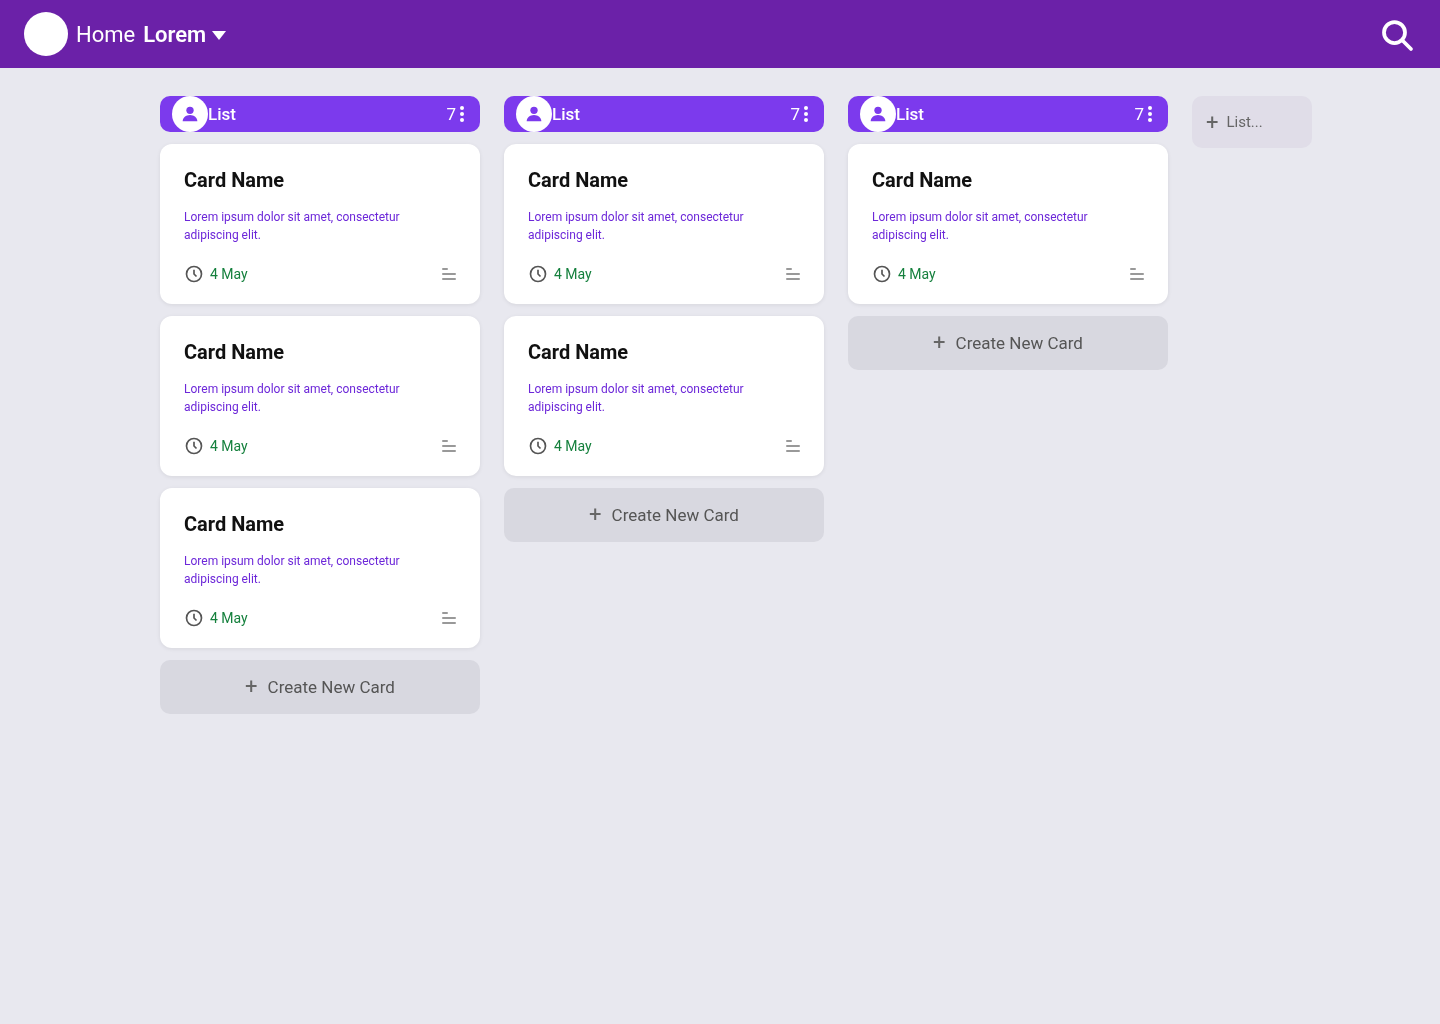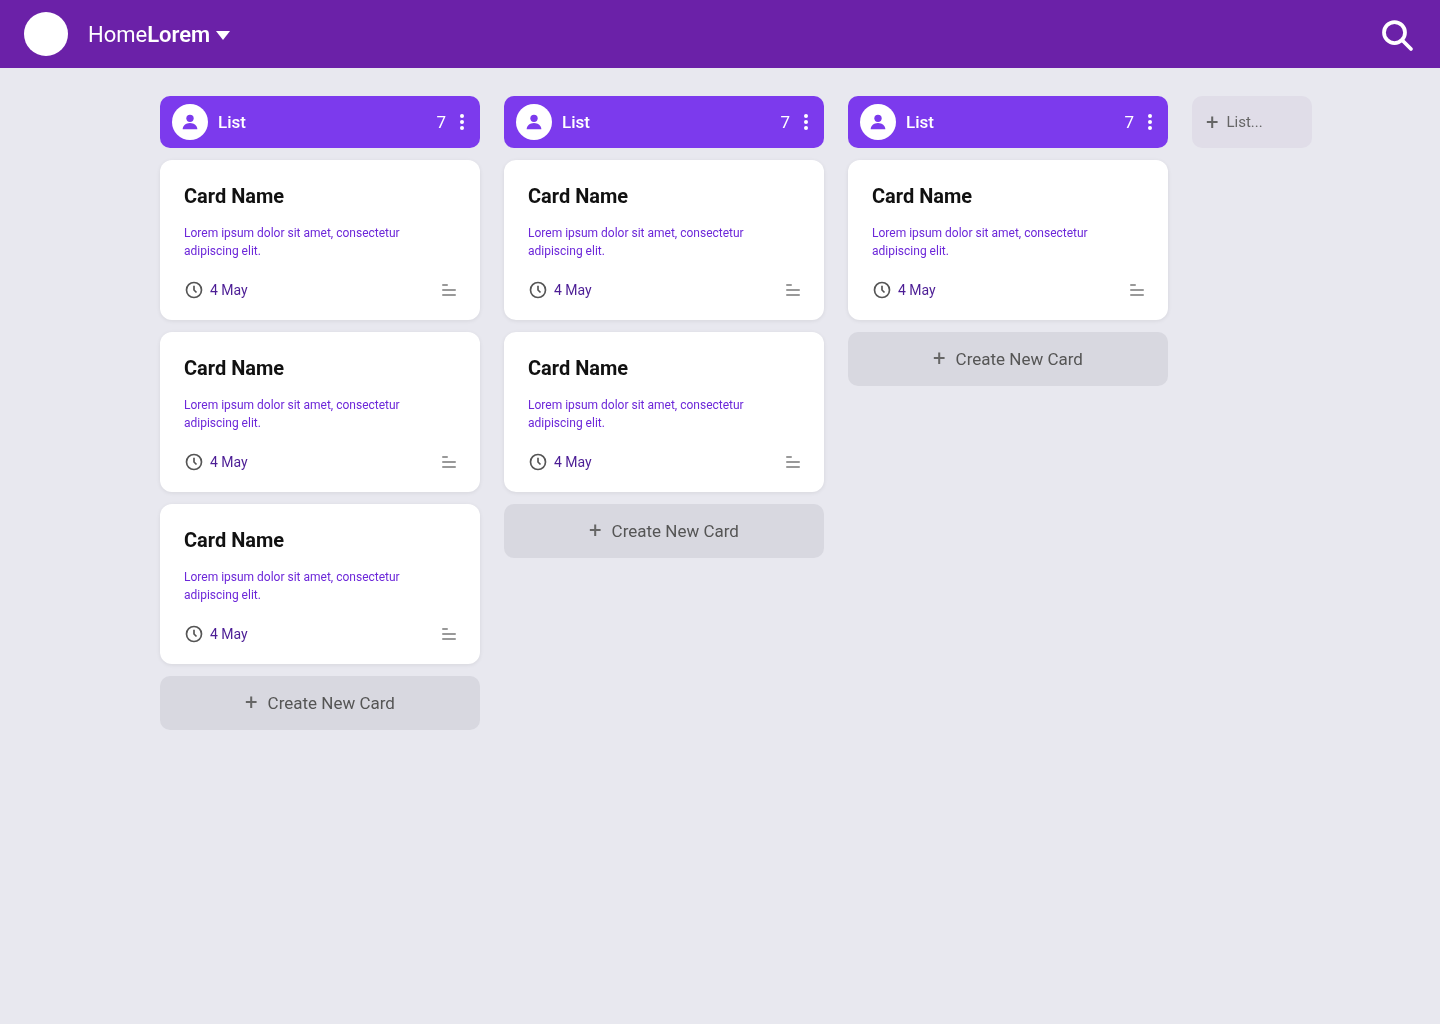--- a/index.html
+++ b/index.html
@@ -23,21 +23,22 @@
     .header-avatar {
       width: 44px;
       height: 44px;
       border-radius: 50%;
       background: #fff;
       flex-shrink: 0;
     }
     .header-nav {
       display: flex;
       align-items: center;
-      margin-left: 20px;
+      gap: 8px;
+      margin-left: 8px;
     }
     .header-nav-home {
       color: #fff;
       font-size: 22px;
       font-weight: 400;
       cursor: pointer;
     }
     .header-nav-boards {
       color: #fff;
       font-size: 22px;
@@ -89,25 +90,24 @@
       gap: 12px;
       min-width: 320px;
       width: 320px;
       flex-shrink: 0;
     }
 
     
     .column-header {
       background: #7c3aed;
       border-radius: 10px;
-      height: 52px;
+      height: 36px;
       display: flex;
       align-items: center;
       padding: 0 12px;
-      gap: 10px;
     }
     .column-header-avatar {
       width: 36px;
       height: 36px;
       border-radius: 50%;
       background: #fff;
       display: flex;
       align-items: center;
       justify-content: center;
       overflow: hidden;
@@ -168,21 +168,21 @@
     }
     .card-footer {
       display: flex;
       align-items: center;
       justify-content: space-between;
     }
     .card-date {
       display: flex;
       align-items: center;
       gap: 6px;
-      color: #4c1d95;
+      color: #15803d;
       font-size: 14px;
       text-align: center;
     }
     .card-date svg {
       width: 20px;
       height: 20px;
     }
     
     .list-icon {
       display: flex;

